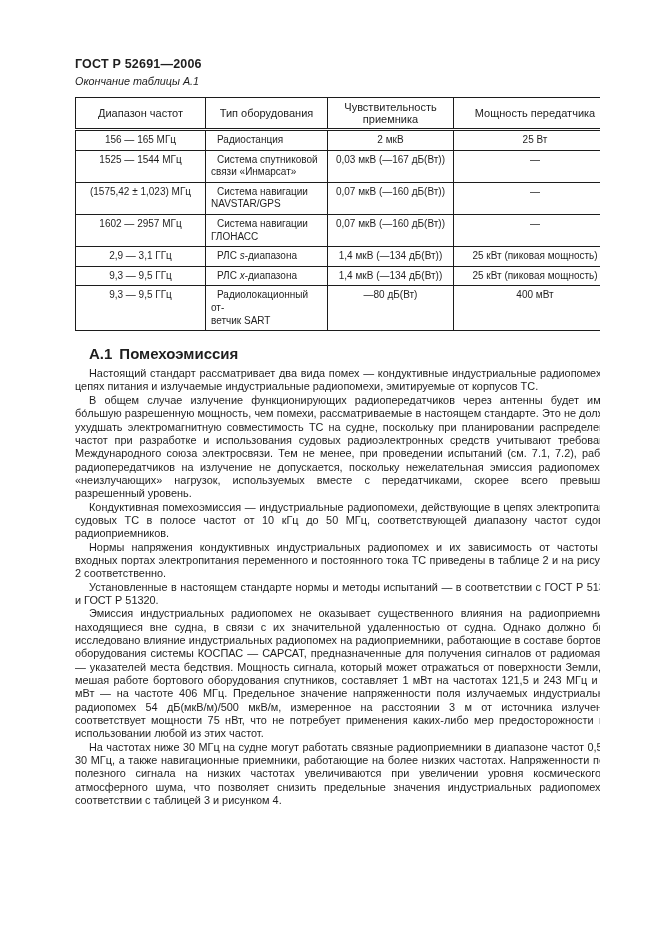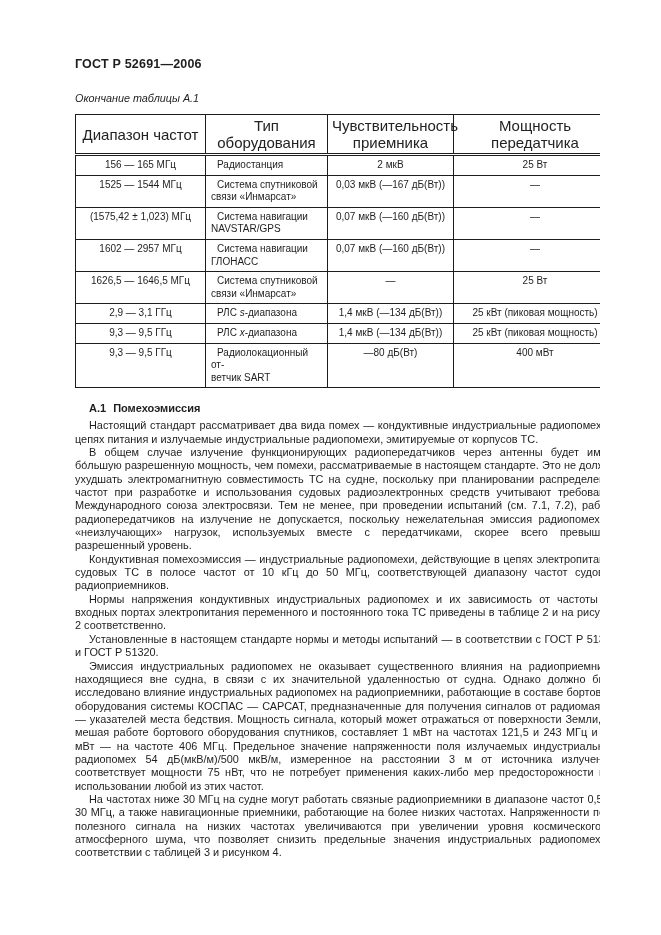--- a/index.html
+++ b/index.html
@@ -4,40 +4,40 @@
 <style>
   html,body{margin:0;padding:0;background:#ffffff;}
   .page{
     width:600px;height:935px;background:#ffffff;position:relative;
     box-sizing:border-box;padding:57px 44px 0 75px;
     font-family:"Liberation Sans",sans-serif;color:#1e1e1e;
     overflow:hidden;
     border-radius:22px;
   }
   .doc-number{font-weight:bold;font-size:12.5px;letter-spacing:.2px;}
-  .table-caption{font-style:italic;font-size:10.8px;margin-top:21px;}
+  .table-caption{font-style:italic;font-size:10.8px;margin-top:4px;}
   table.freq{
     border-collapse:collapse;table-layout:fixed;width:541px;margin-top:10px;
     border:1.4px solid #1c1c1c;
   }
   table.freq th,table.freq td{border:1px solid #1c1c1c;}
   table.freq thead th{
     border-bottom:3px double #1c1c1c;
-    font-weight:normal;font-size:15px;height:26px;
+    font-weight:normal;font-size:11px;height:26px;
     text-align:center;vertical-align:middle;padding:2px 4px;color:#222;
   }
   table.freq td{
     font-size:10px;line-height:12.6px;vertical-align:top;
     padding:3px 5px;color:#1e1e1e;
   }
   td.c-center{text-align:center;}
   td.c-equip{text-align:left;white-space:pre-line;padding-left:8px;text-indent:6px;}
   td.c-equip i{font-style:italic;}
   .section{margin-top:13px;width:542px;}
-  .section-heading{font-size:11px;font-weight:bold;margin:14px 0 5px;text-indent:14px;}
+  .section-heading{font-size:15px;font-weight:bold;margin:14px 0 5px;text-indent:14px;}
   .section-heading .h-num{margin-right:7px;}
   .section p{
     font-size:10.9px;line-height:13.35px;text-align:justify;
     text-indent:14px;margin:0;color:#1e1e1e;
   }
 </style>
 </head>
 <body>
 
 <div class="page">
@@ -83,27 +83,20 @@
         <td class="c-center">—</td>
       </tr>
       <tr>
         <td class="c-center">1602 — 2957 МГц</td>
         <td class="c-equip">Система навигации
 ГЛОНАСС</td>
         <td class="c-center">0,07 мкВ (—160 дБ(Вт))</td>
         <td class="c-center">—</td>
       </tr>
       <tr>
-        <td class="c-center">1626,5 — 1646,5 МГц</td>
-        <td class="c-equip">Система спутниковой
-связи «Инмарсат»</td>
-        <td class="c-center">—</td>
-        <td class="c-center">25 Вт</td>
-      </tr>
-      <tr>
         <td class="c-center">2,9 — 3,1 ГГц</td>
         <td class="c-equip"><span>РЛС </span><i>s</i><span>-диапазона</span></td>
         <td class="c-center">1,4 мкВ (—134 дБ(Вт))</td>
         <td class="c-center">25 кВт (пиковая мощность)</td>
       </tr>
       <tr>
         <td class="c-center">9,3 — 9,5 ГГц</td>
         <td class="c-equip"><span>РЛС </span><i>x</i><span>-диапазона</span></td>
         <td class="c-center">1,4 мкВ (—134 дБ(Вт))</td>
         <td class="c-center">25 кВт (пиковая мощность)</td>

